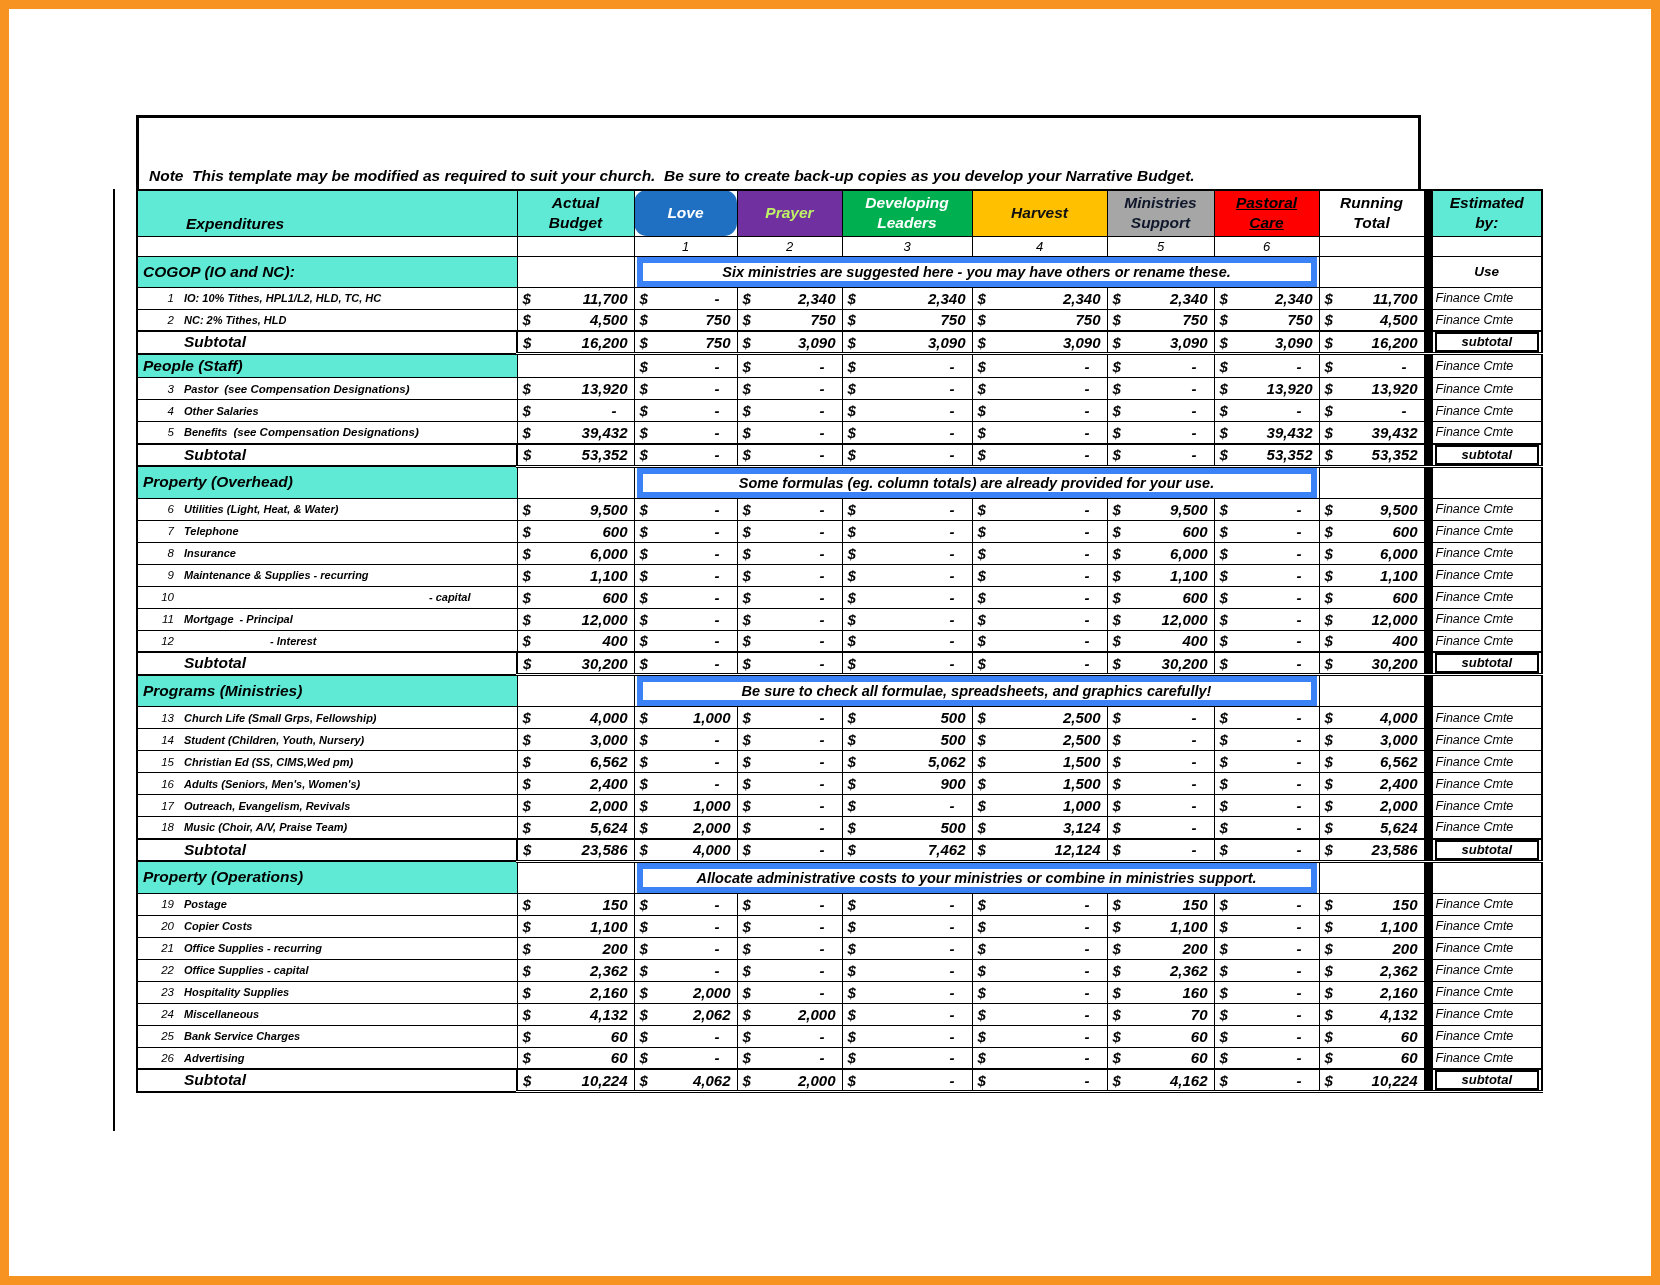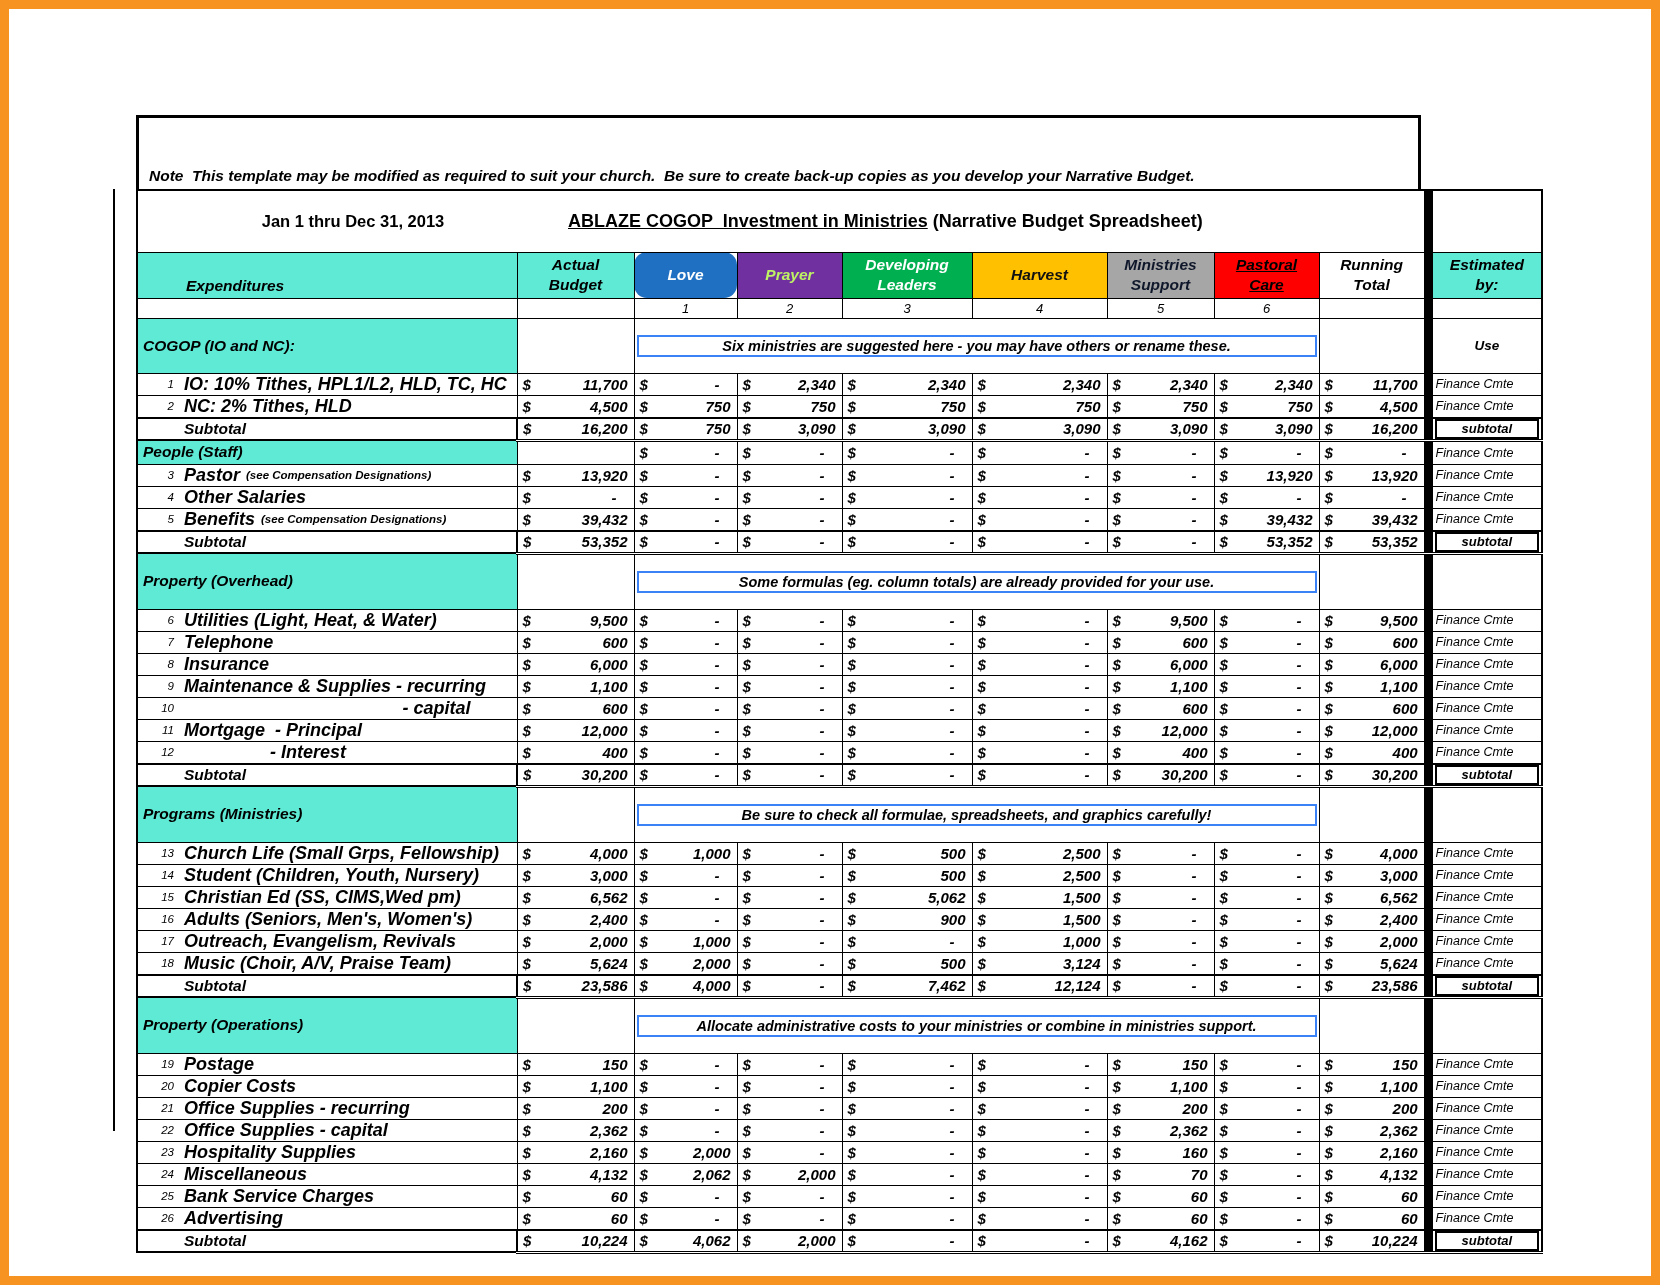--- a/index.html
+++ b/index.html
@@ -34,30 +34,30 @@
   .maintitle { font-weight:bold; font-size:18px; }
   .maintitle .und { text-decoration:underline; }
 
   .exphead { vertical-align:bottom; padding-left:48px; padding-bottom:3px;
              font-weight:bold; font-style:italic; font-size:15.5px; }
   .centerhead, .mhead { text-align:center; font-weight:bold; font-style:italic;
                         font-size:15.5px; line-height:20px; }
   .colnum { text-align:center; font-style:italic; font-size:13px; }
 
   .sech { font-weight:bold; font-style:italic; font-size:15.5px; padding-left:5px; }
-  .banner { border:2px solid #3b82f6; margin:16px 2px; text-align:center; font-weight:bold; font-style:italic;
+  .banner { border:6px solid #3b82f6; margin:0 2px; text-align:center; font-weight:bold; font-style:italic;
             font-size:14.5px; line-height:18px; background:#fff; }
 
   .money { display:flex; justify-content:space-between; align-items:center; height:100%;
            padding:0 6px 0 5px; font-weight:bold; font-style:italic; font-size:15px; }
   .money .val.dash { margin-right:11px; }
 
   .lbl { display:flex; align-items:center; height:100%; }
   .rownum { flex:0 0 36px; width:36px; text-align:right; font-style:italic; font-size:11.5px; }
-  .lbltxt { margin-left:10px; font-weight:bold; font-style:italic; font-size:18px; white-space:pre; }
+  .lbltxt { margin-left:10px; font-weight:bold; font-style:italic; font-size:11px; white-space:pre; }
   .lbltxt.ind { margin-left:96px; }
   .lbl.right .lbltxt { margin-left:auto; margin-right:46px; }
   .lblsmall { margin-left:6px; font-weight:bold; font-style:italic; font-size:11.5px; }
 
   .subl { margin-left:46px; font-weight:bold; font-style:italic; font-size:15.5px; }
   .finance { font-style:italic; font-size:12.5px; padding-left:3px; }
   .useword { text-align:center; font-weight:bold; font-style:italic; font-size:13.5px; }
   .subbox { border:2px solid #000; margin:0 2px; text-align:center; font-weight:bold; font-style:italic;
             font-size:13px; line-height:16px; }
 </style>
@@ -79,27 +79,20 @@
         <col style="width:105px">
       <col style="width:130px">
         <col style="width:135px">
         <col style="width:107px">
         <col style="width:105px">
       <col style="width:105px">
         <col style="width:8px">
         <col style="width:110px">
     </colgroup>
     <tbody id="grid-body">
-        <tr class="title-row">
-          <td colspan="9">
-            <div class="titleflex"><span class="daterange">Jan 1 thru Dec 31, 2013</span><span class="maintitle"><span class="und">ABLAZE COGOP  Investment in Ministries</span> (Narrative Budget Spreadsheet)</span></div>
-          </td>
-          <td class="bk"></td>
-          <td></td>
-        </tr>
         <tr class="colhead">
           <td class="pink exphead">Expenditures</td>
           <td class="pink centerhead">Actual<br>Budget</td>
           <td class="mhead" style="background: rgb(31, 112, 194); color: rgb(255, 255, 255); border-radius: 13px;">Love</td>
           <td class="mhead" style="background: rgb(112, 48, 160); color: #bef264;">Prayer</td>
           <td class="mhead" style="background: rgb(0, 176, 80); color: rgb(255, 255, 255);">Developing<br>Leaders</td>
           <td class="mhead" style="background: rgb(255, 192, 0); color: rgb(17, 17, 17);">Harvest</td>
           <td class="mhead" style="background: rgb(166, 166, 166); color: #0f172a;">Ministries<br>Support</td>
           <td class="mhead" style="background: rgb(255, 0, 0); color: #000000; text-decoration: underline;">Pastoral<br>Care</td>
           <td class="centerhead">Running<br>Total</td>

